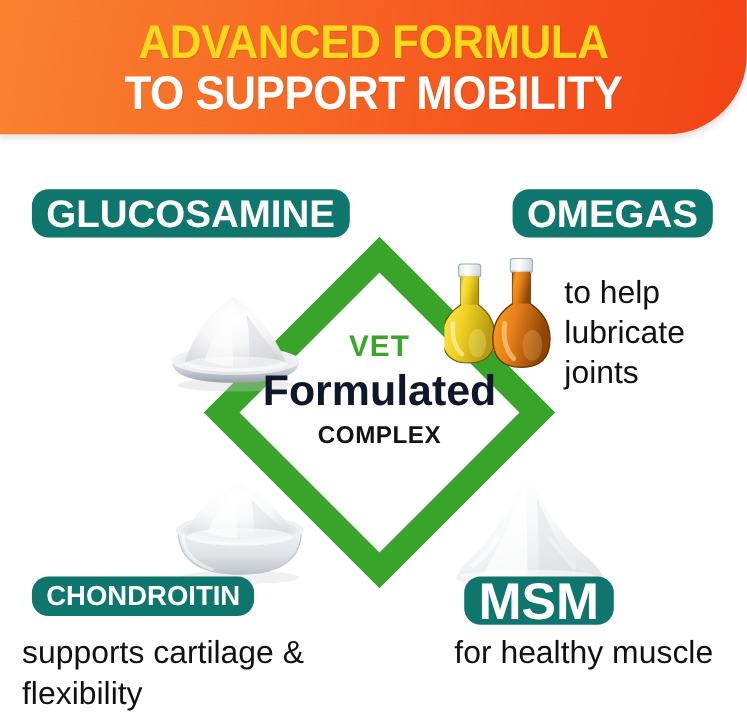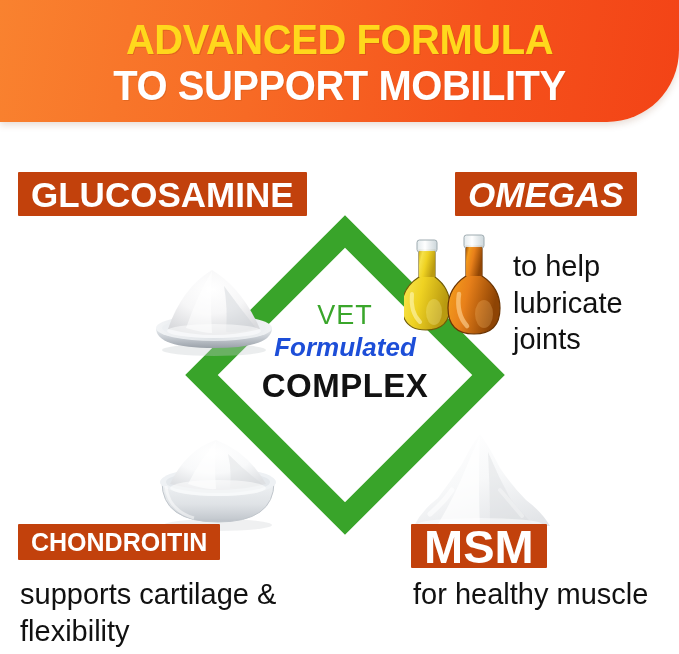--- a/index.html
+++ b/index.html
@@ -87,69 +87,68 @@
   .center-text {
     position: absolute;
     left: 195px;
     top: 300px;
     width: 300px;
     text-align: center;
     z-index: 6;
   }
   .center-vet {
     font-size: 27px;
-    font-weight: normal;
+    font-weight: bold;
     color: #3AA62B;
     letter-spacing: 1px;
     line-height: 1.15;
   }
   .center-formulated {
-    font-size: 26px;
-    font-weight: bold;
-    color: #1d4ed8;
+    font-size: 39px;
+    font-weight: bold;
+    color: #0f172a;
     line-height: 1.3;
-    font-style: italic;
   }
   .center-complex {
-    font-size: 33px;
+    font-size: 22px;
     font-weight: bold;
     color: #121212;
     letter-spacing: 0.5px;
     line-height: 1.3;
   }
 
   
   .badge {
     position: absolute;
-    background: #c2410c;
-    border-radius: 1px;
+    background: #0f766e;
+    border-radius: 15px;
     color: #FFFFFF;
     font-weight: bold;
     display: flex;
     align-items: center;
     justify-content: center;
     line-height: 1;
     white-space: nowrap;
     z-index: 8;
     box-sizing: border-box;
+    margin-left: 11px;
   }
   .badge-glucosamine {
     left: 18px;
     top: 172px;
     height: 44px;
     padding: 0 13px;
     font-size: 35px;
   }
   .badge-omegas {
     left: 455px;
     top: 172px;
     height: 44px;
     padding: 0 13px;
     font-size: 35px;
-    font-style: italic;
   }
   .badge-chondroitin {
     left: 18px;
     top: 524px;
     height: 36px;
     padding: 0 13px;
     font-size: 25px;
   }
   .badge-msm {
     left: 411px;

